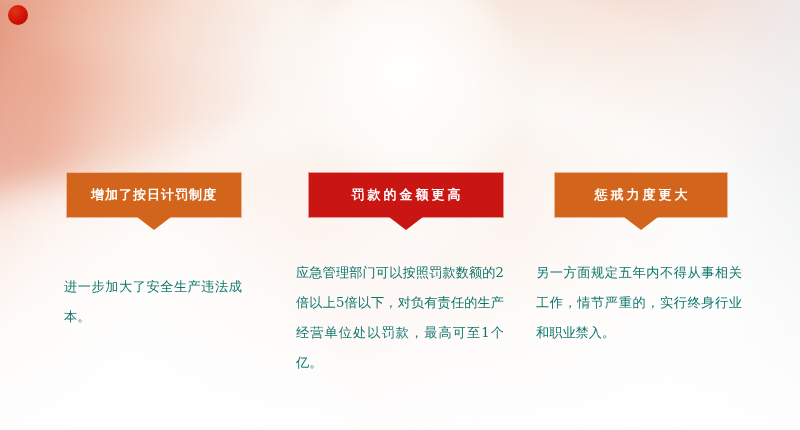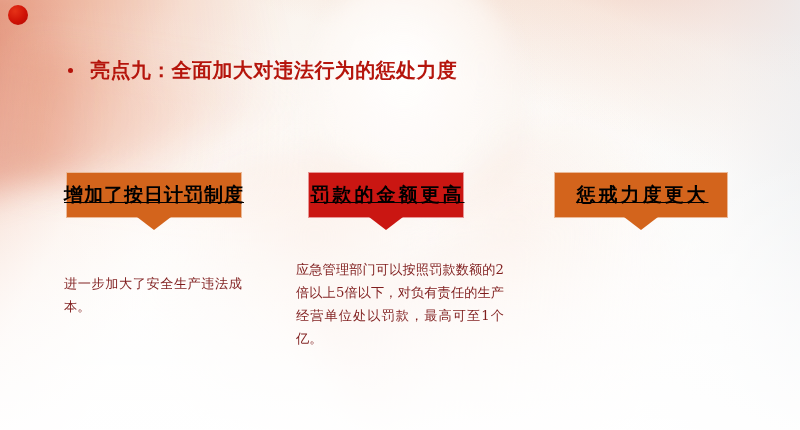--- a/index.html
+++ b/index.html
@@ -188,57 +188,56 @@
     top: 172px;
     box-sizing: border-box;
     border: 1px solid rgba(255,255,255,0.55);
   }
   .banner .banner-label {
     position: absolute;
     inset: 0;
     display: flex;
     align-items: center;
     justify-content: center;
-    color: #000000;
+    color: #ffffff;
     font-family: "DejaVu Serif", "Liberation Serif", serif;
-    font-size: 19px;
+    font-size: 13px;
     font-weight: bold;
     white-space: nowrap;
-    text-decoration: underline;
   }
   .banner .notch {
     position: absolute;
     left: 50%;
     top: 100%;
     transform: translateX(-50%);
     width: 0;
     height: 0;
     border-left: 17px solid transparent;
     border-right: 17px solid transparent;
   }
 
   #banner-0 { left: 66px;  width: 176px; background: #d3641c; }
   #banner-0 .notch { border-top: 13px solid #d3641c; }
   #banner-0 .banner-label { letter-spacing: 1.0px; }
 
-  #banner-1 { left: 308px; width: 156px; background: #ca1612; }
+  #banner-1 { left: 308px; width: 196px; background: #ca1612; }
   #banner-1 .notch { border-top: 13px solid #ca1612; }
   #banner-1 .banner-label { letter-spacing: 3.0px; padding-left: 3px; }
 
   #banner-2 { left: 554px; width: 174px; background: #d3641c; text-align: center; }
   #banner-2 .notch { border-top: 13px solid #d3641c; }
   #banner-2 .banner-label { letter-spacing: 3.0px; padding-left: 3px; }
 
   
   .body-text {
     position: absolute;
     font-family: "DejaVu Serif", "Liberation Serif", serif;
     font-size: 13.2px;
-    line-height: 23px;
-    color: #7f1d1d;
+    line-height: 30px;
+    color: #0f766e;
     text-align: justify;
     text-justify: inter-ideograph;
   }
   #body-0 { left: 64px;  top: 272px; width: 178px; }
   #body-1 { left: 296px; top: 258px; width: 208px; }
   #body-2 { left: 536px; top: 258px; width: 206px; }
   .body-text p { margin: 0; text-indent: 0; }
   .body-text p.indent { text-indent: 13px; }
 </style>
 </head>
@@ -251,24 +250,20 @@
   <div class="bg-streakB"></div>
   <div class="bg-helmet"></div>
   <div class="bg-shoulderL"></div>
   <div class="bg-shoulderR"></div>
   <div class="bg-streakC"></div>
   <div class="bg-layer bg-right"></div>
   <div class="bg-layer bg-fade"></div>
 
   <div class="corner-dot"></div>
 
-  <div class="title-row">
-    <span class="title-bullet"></span>
-    <span class="title-text">亮点九：全面加大对违法行为的惩处力度</span>
-  </div>
 
   <div class="banner" id="banner-0">
     <span class="banner-label">增加了按日计罚制度</span>
     <span class="notch"></span>
   </div>
   <div class="body-text" id="body-0">
     <p>进一步加大了安全生产违法成本。</p>
   </div>
 
   <div class="banner" id="banner-1">
@@ -277,15 +272,16 @@
   </div>
   <div class="body-text" id="body-1">
     <p>应急管理部门可以按照罚款数额的2倍以上5倍以下，对负有责任的生产经营单位处以罚款，最高可至1个亿。</p>
   </div>
 
   <div class="banner" id="banner-2">
     <span class="banner-label">惩戒力度更大</span>
     <span class="notch"></span>
   </div>
   <div class="body-text" id="body-2">
+    <p>另一方面规定五年内不得从事相关工作，情节严重的，实行终身行业和职业禁入。</p>
   </div>
 
 </div>
 
 </body></html>

